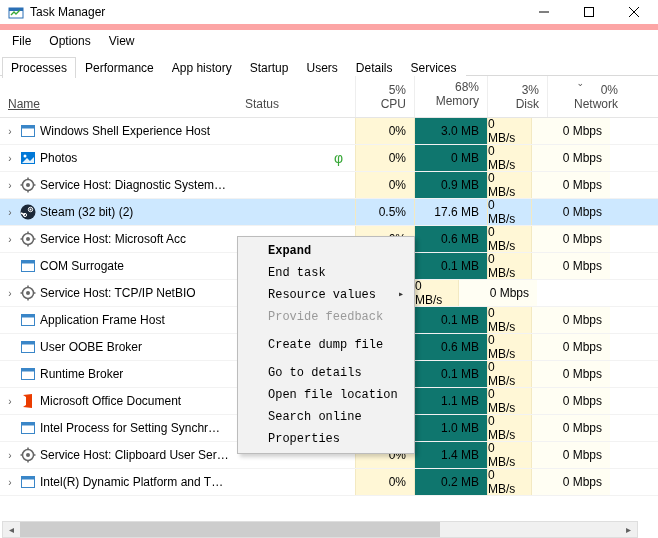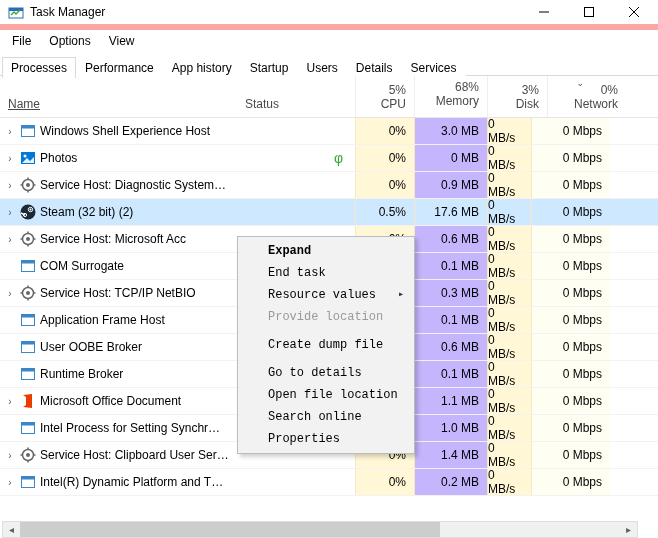--- a/index.html
+++ b/index.html
@@ -90,21 +90,21 @@
     display:flex;
     height: 27px;
     align-items:center;
     border-bottom: 1px solid #f2f2f2;
   }
   .row.selected { background:#cde8ff; }
   .cell { height:100%; display:flex; align-items:center; }
   .c-name { width: 237px; padding-left: 4px; gap:4px; overflow:hidden; white-space:nowrap;}
   .c-status { width: 118px; justify-content:flex-end; padding-right:6px;}
   .c-cpu { width: 59px; justify-content:flex-end; padding-right:8px; background:#fff7d6;}
-  .c-mem { width: 73px; justify-content:flex-end; padding-right:8px; background:#c4b5fd;}
+  .c-mem { width: 73px; justify-content:flex-end; padding-right:8px; background:#0f766e;}
   .c-disk { width: 44px; justify-content:flex-end; padding-right:8px; background:#fff7d6;}
   .c-net { width: 79px; justify-content:flex-end; padding-right:8px; background:#fffef3;}
   .row.selected .c-cpu,
   .row.selected .c-mem,
   .row.selected .c-disk,
   .row.selected .c-net { background:#cde8ff; }
   .c-cpu,.c-mem,.c-disk,.c-net { border-left:1px solid #f3e9c2;}
   .expander {
     width:12px; text-align:center; color:#606060; font-size:10px;
     display:inline-flex;align-items:center;justify-content:center;
@@ -370,21 +370,20 @@
               <line x1="8" y1="13" x2="8" y2="15.5"></line>
               <line x1="0.5" y1="8" x2="3" y2="8"></line>
               <line x1="13" y1="8" x2="15.5" y2="8"></line>
             </g>
           </svg>
         </span>
         <span class="proc-label">Service Host: TCP/IP NetBIO</span>
       </div>
       <div class="cell c-status"></div>
       <div class="cell c-cpu">0%</div>
-      <div class="cell c-mem">0.3 MB</div>
       <div class="cell c-disk">0 MB/s</div>
       <div class="cell c-net">0 Mbps</div>
     </div>
     <div class="row">
       <div class="cell c-name">
         <span class="expander"></span>
         <span class="proc-icon">
           <svg width="16" height="16" viewBox="0 0 16 16">
             <rect x="1.5" y="2.5" width="13" height="11" fill="#fff" stroke="#3a86c8"></rect>
             <rect x="1.5" y="2.5" width="13" height="3" fill="#3a86c8"></rect>
@@ -507,21 +506,21 @@
     </div>
   </div>
 
 <div class="context-menu">
   <div class="ctx-item bold">Expand</div>
   <div class="ctx-item">End task</div>
   <div class="ctx-item">
     <span>Resource values</span>
     <span class="sub-arrow">▸</span>
   </div>
-  <div class="ctx-item disabled">Provide location</div>
+  <div class="ctx-item disabled">Provide feedback</div>
   <div style="height:6px"></div>
   <div class="ctx-item">Create dump file</div>
   <div style="height:6px"></div>
   <div class="ctx-item">Go to details</div>
   <div class="ctx-item">Open file location</div>
   <div class="ctx-item">Search online</div>
   <div class="ctx-item">Properties</div>
 </div>
 <div class="ctx-highlight" style="left:259px;top:257px;width:66px;height:21px;"></div>
 

